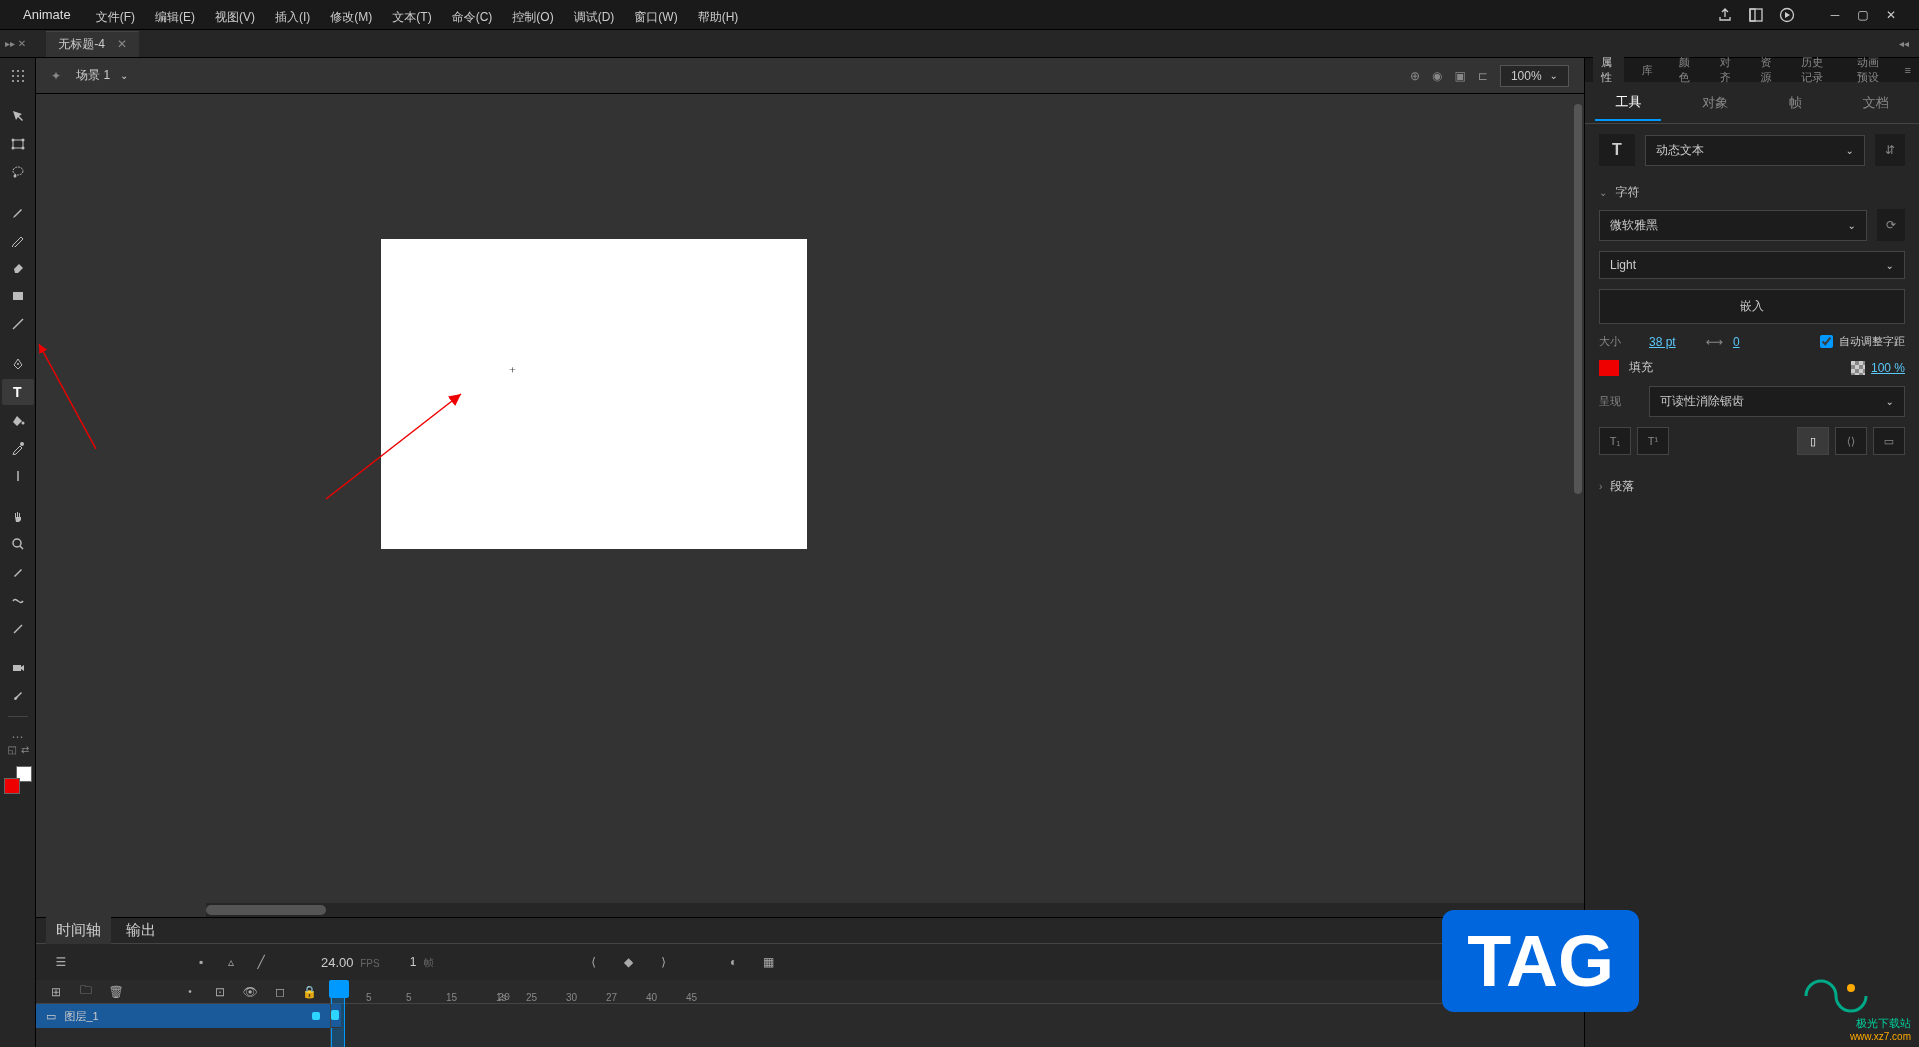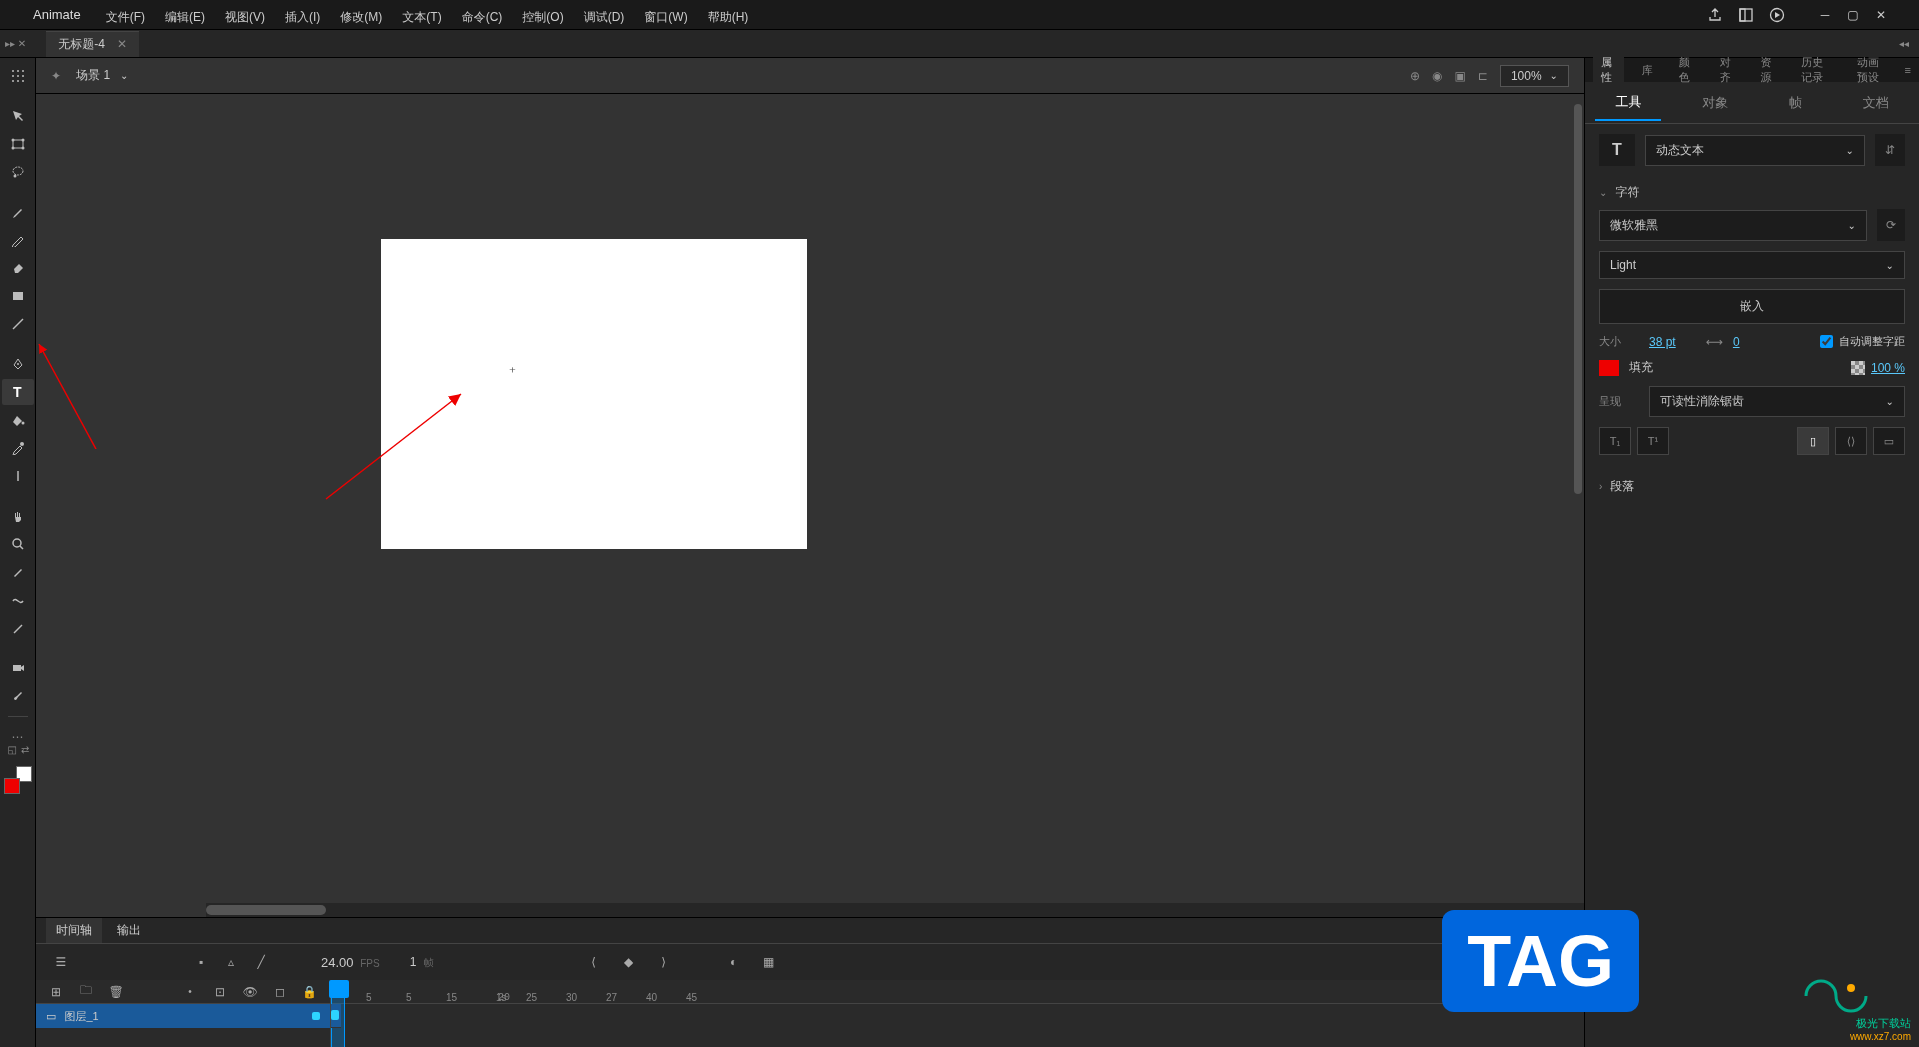--- a/index.html
+++ b/index.html
@@ -1,19 +1,19 @@
 <!DOCTYPE html>
 <html><head>
 <meta charset="utf-8">
 <style>
 * { margin: 0; padding: 0; box-sizing: border-box; font-family: "Microsoft YaHei", sans-serif; user-select: none; }
 body { background: #1e1e1e; color: #ccc; font-size: 12px; width: 1919px; height: 1047px; overflow: hidden; position: relative; }
 
 
-.menubar { height: 30px; background: #1a1a1a; display: flex; align-items: center; padding: 0 18px; border-bottom: 1px solid #000; }
+.menubar { height: 30px; background: #1a1a1a; display: flex; align-items: center; padding: 0 8px; border-bottom: 1px solid #000; }
 .menubar .app-name { color: #ddd; padding: 0 15px; font-size: 13px; }
 .menubar .menu-item { padding: 0 10px; color: #ccc; cursor: pointer; font-size: 12px; margin-top: 6px; }
 .menubar .right-controls { margin-left: auto; display: flex; align-items: center; gap: 15px; padding-right: 10px; }
 .menubar .right-controls .icon { width: 16px; height: 16px; display: flex; align-items: center; justify-content: center; color: #ccc; cursor: pointer; }
 .window-controls { display: flex; gap: 8px; margin-left: 15px; }
 .window-controls .wc { width: 20px; height: 20px; display: flex; align-items: center; justify-content: center; cursor: pointer; color: #ccc; }
 
 
 .toolbar-row { height: 28px; background: #262626; display: flex; align-items: center; padding-left: 5px; border-bottom: 1px solid #000; }
 .toolbar-row .left-icons { display: flex; gap: 8px; align-items: center; }
@@ -50,21 +50,21 @@
 .red-arrow-1 { position: absolute; pointer-events: none; }
 .red-arrow-2 { position: absolute; pointer-events: none; z-index:5; }
 .hscroll { position: absolute; bottom: 0; left: 170px; right: 0; height: 14px; background: #262626; }
 .hscroll .thumb { position: absolute; left: 0px; width: 120px; height: 10px; top: 2px; background: #555; border-radius: 5px; }
 .vscroll { position: absolute; top: 0; right: 0; bottom: 0; width: 12px; }
 .vscroll .thumb { position: absolute; top: 10px; width: 8px; height: 390px; left: 2px; background: #555; border-radius: 5px; }
 
 
 .timeline { height: 130px; background: #262626; border-top: 1px solid #000; display: flex; flex-direction: column; }
 .timeline-tabs { height: 26px; display: flex; align-items: center; padding-left: 10px; gap: 5px; border-bottom: 1px solid #444; }
-.timeline-tabs .tl-tab { padding: 4px 10px; color: #ccc; cursor: pointer; font-size: 12px; }
+.timeline-tabs .tl-tab { padding: 4px 10px; color: #ccc; cursor: pointer; font-size: 15px; }
 .timeline-tabs .tl-tab.active { background: #333; }
 .timeline-controls { height: 36px; display: flex; align-items: center; padding: 0 15px; gap: 10px; }
 .tl-icon { width: 20px; height: 20px; display: flex; align-items: center; justify-content: center; color: #aaa; cursor: pointer; }
 .tl-fps { margin-left: 40px; color: #ccc; font-size: 13px; }
 .tl-fps .unit { color: #666; font-size: 10px; margin-left: 3px; }
 .tl-frame { margin-left: 20px; color: #ccc; }
 .tl-playback { margin-left: 140px; display: flex; gap: 15px; align-items: center; }
 .timeline-layers { flex: 1; display: flex; }
 .layer-panel { width: 295px; background: #2a2a2a; display: flex; flex-direction: column; border-right: 1px solid #444; }
 .layer-header { height: 24px; display: flex; align-items: center; padding: 0 10px; gap: 10px; border-bottom: 1px solid #444; }

